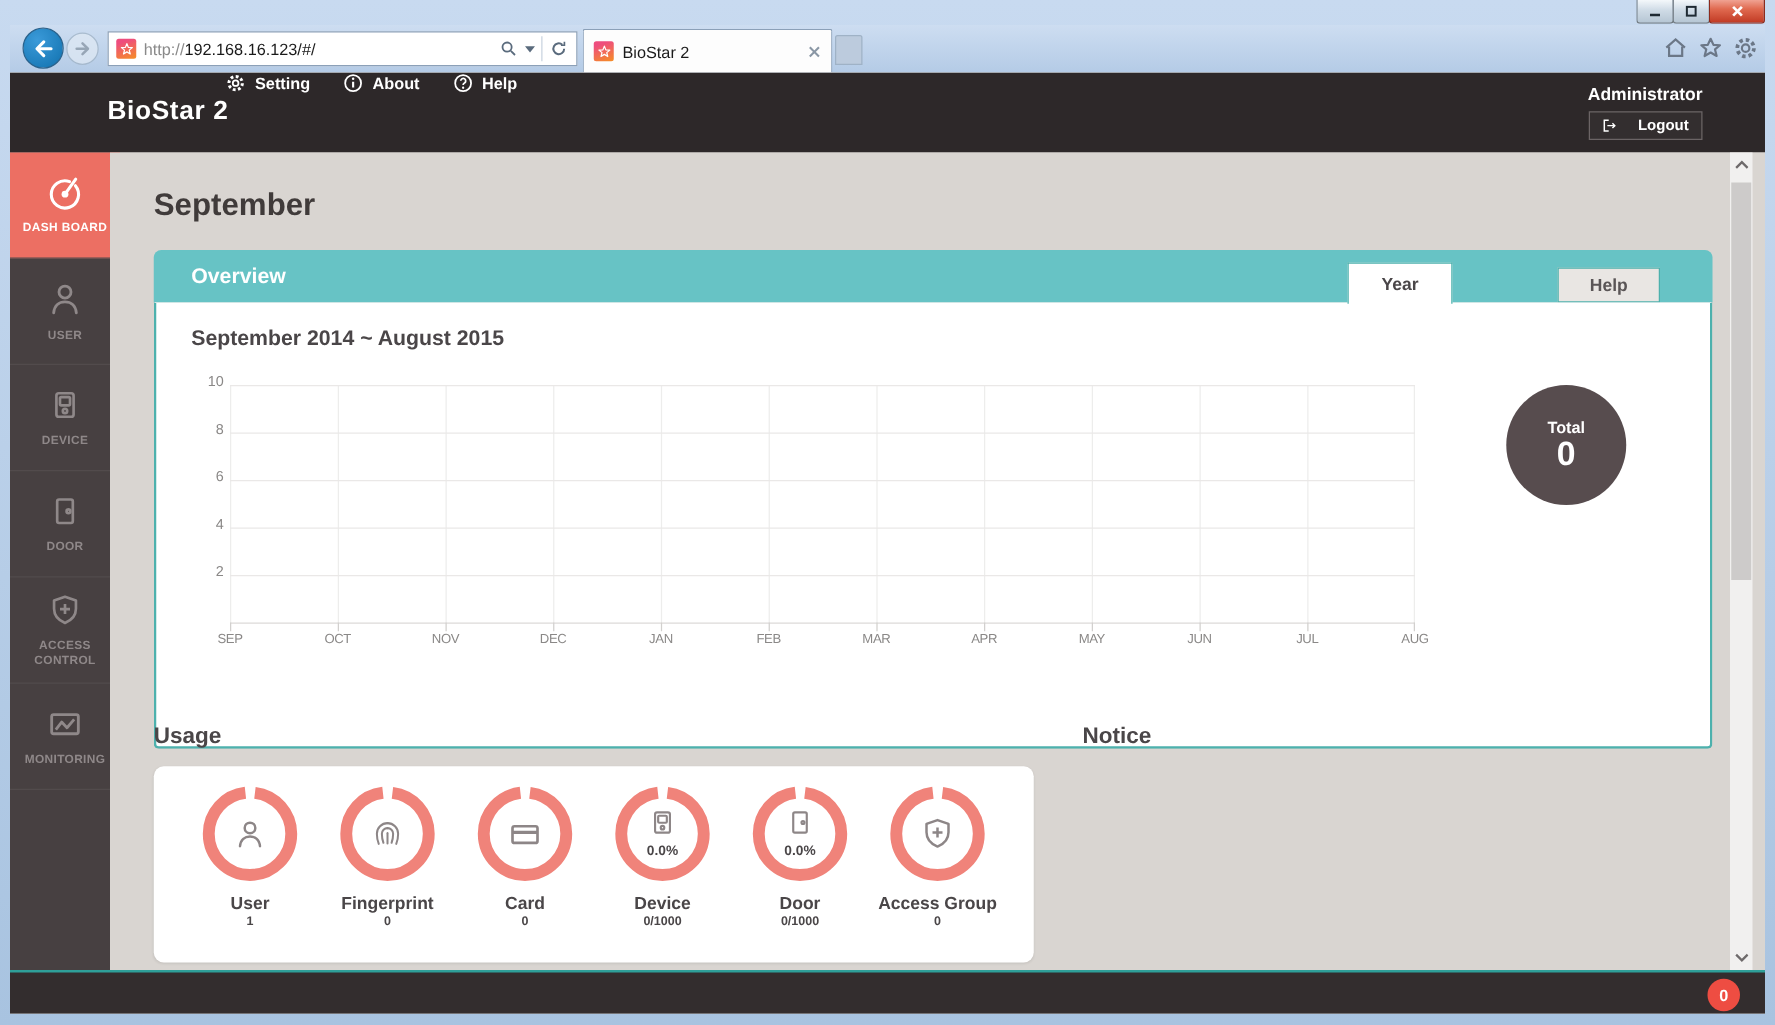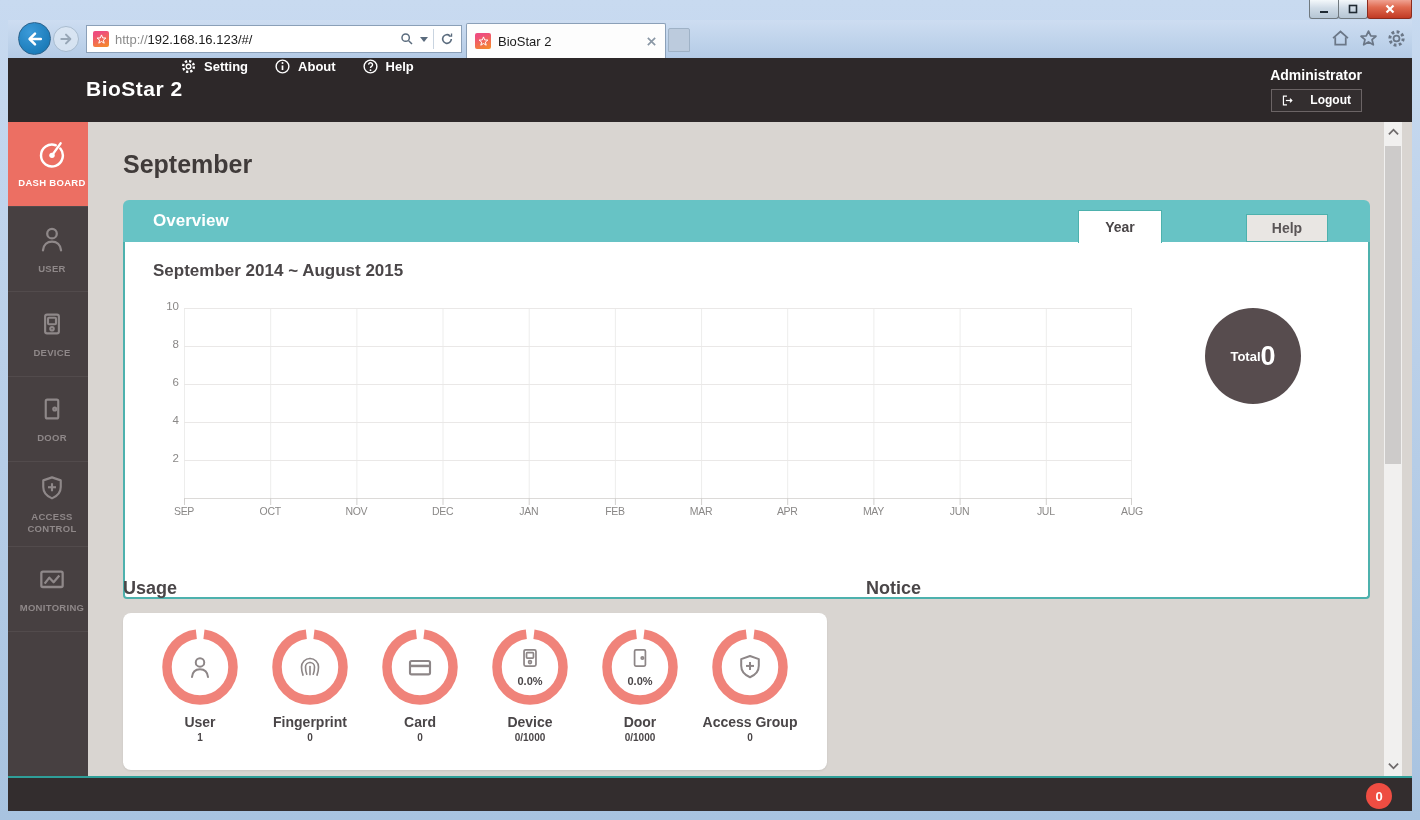--- a/index.html
+++ b/index.html
@@ -98,21 +98,21 @@
     border-radius:0 0 4px 4px; }
   .chart-period { position:absolute; left:28px; top:19px; font-size:17px;
     font-weight:bold; color:#4a4648; }
   .ytick { position:absolute; width:34px; left:20px; text-align:right;
     font-size:11.5px; color:#8a8887; }
   .plot { position:absolute; left:59px; top:66px; width:948px; height:200px; }
   .xlabels { position:absolute; left:59px; top:263px; width:948px; height:14px; }
   .xlabels span { position:absolute; transform:translateX(-50%); font-size:10.5px;
     color:#8a8887; letter-spacing:-.3px; white-space:nowrap; }
   .total-circle { position:absolute; left:1080px; top:66px; width:96px; height:96px;
-    border-radius:50%; background:#574c4e; display:flex; flex-direction:row;
+    border-radius:50%; background:#574c4e; display:flex; flex-direction:column;
     align-items:center; justify-content:center; color:#fff; }
   .total-circle .tl { font-size:13px; font-weight:bold; }
   .total-circle .tv { font-size:27px; font-weight:bold; line-height:1.05; }
 
   .section-title { position:absolute; font-size:18px; font-weight:bold; color:#4a4648; }
   .usage-card { position:absolute; left:35px; top:491px; width:704px; height:157px;
     background:#fff; border-radius:8px; display:flex; padding:14px 22px 0;
     box-shadow:0 1px 2px rgba(0,0,0,.08); }
   .usage-item { width:110px; display:flex; flex-direction:column; align-items:center;
     cursor:pointer; }

